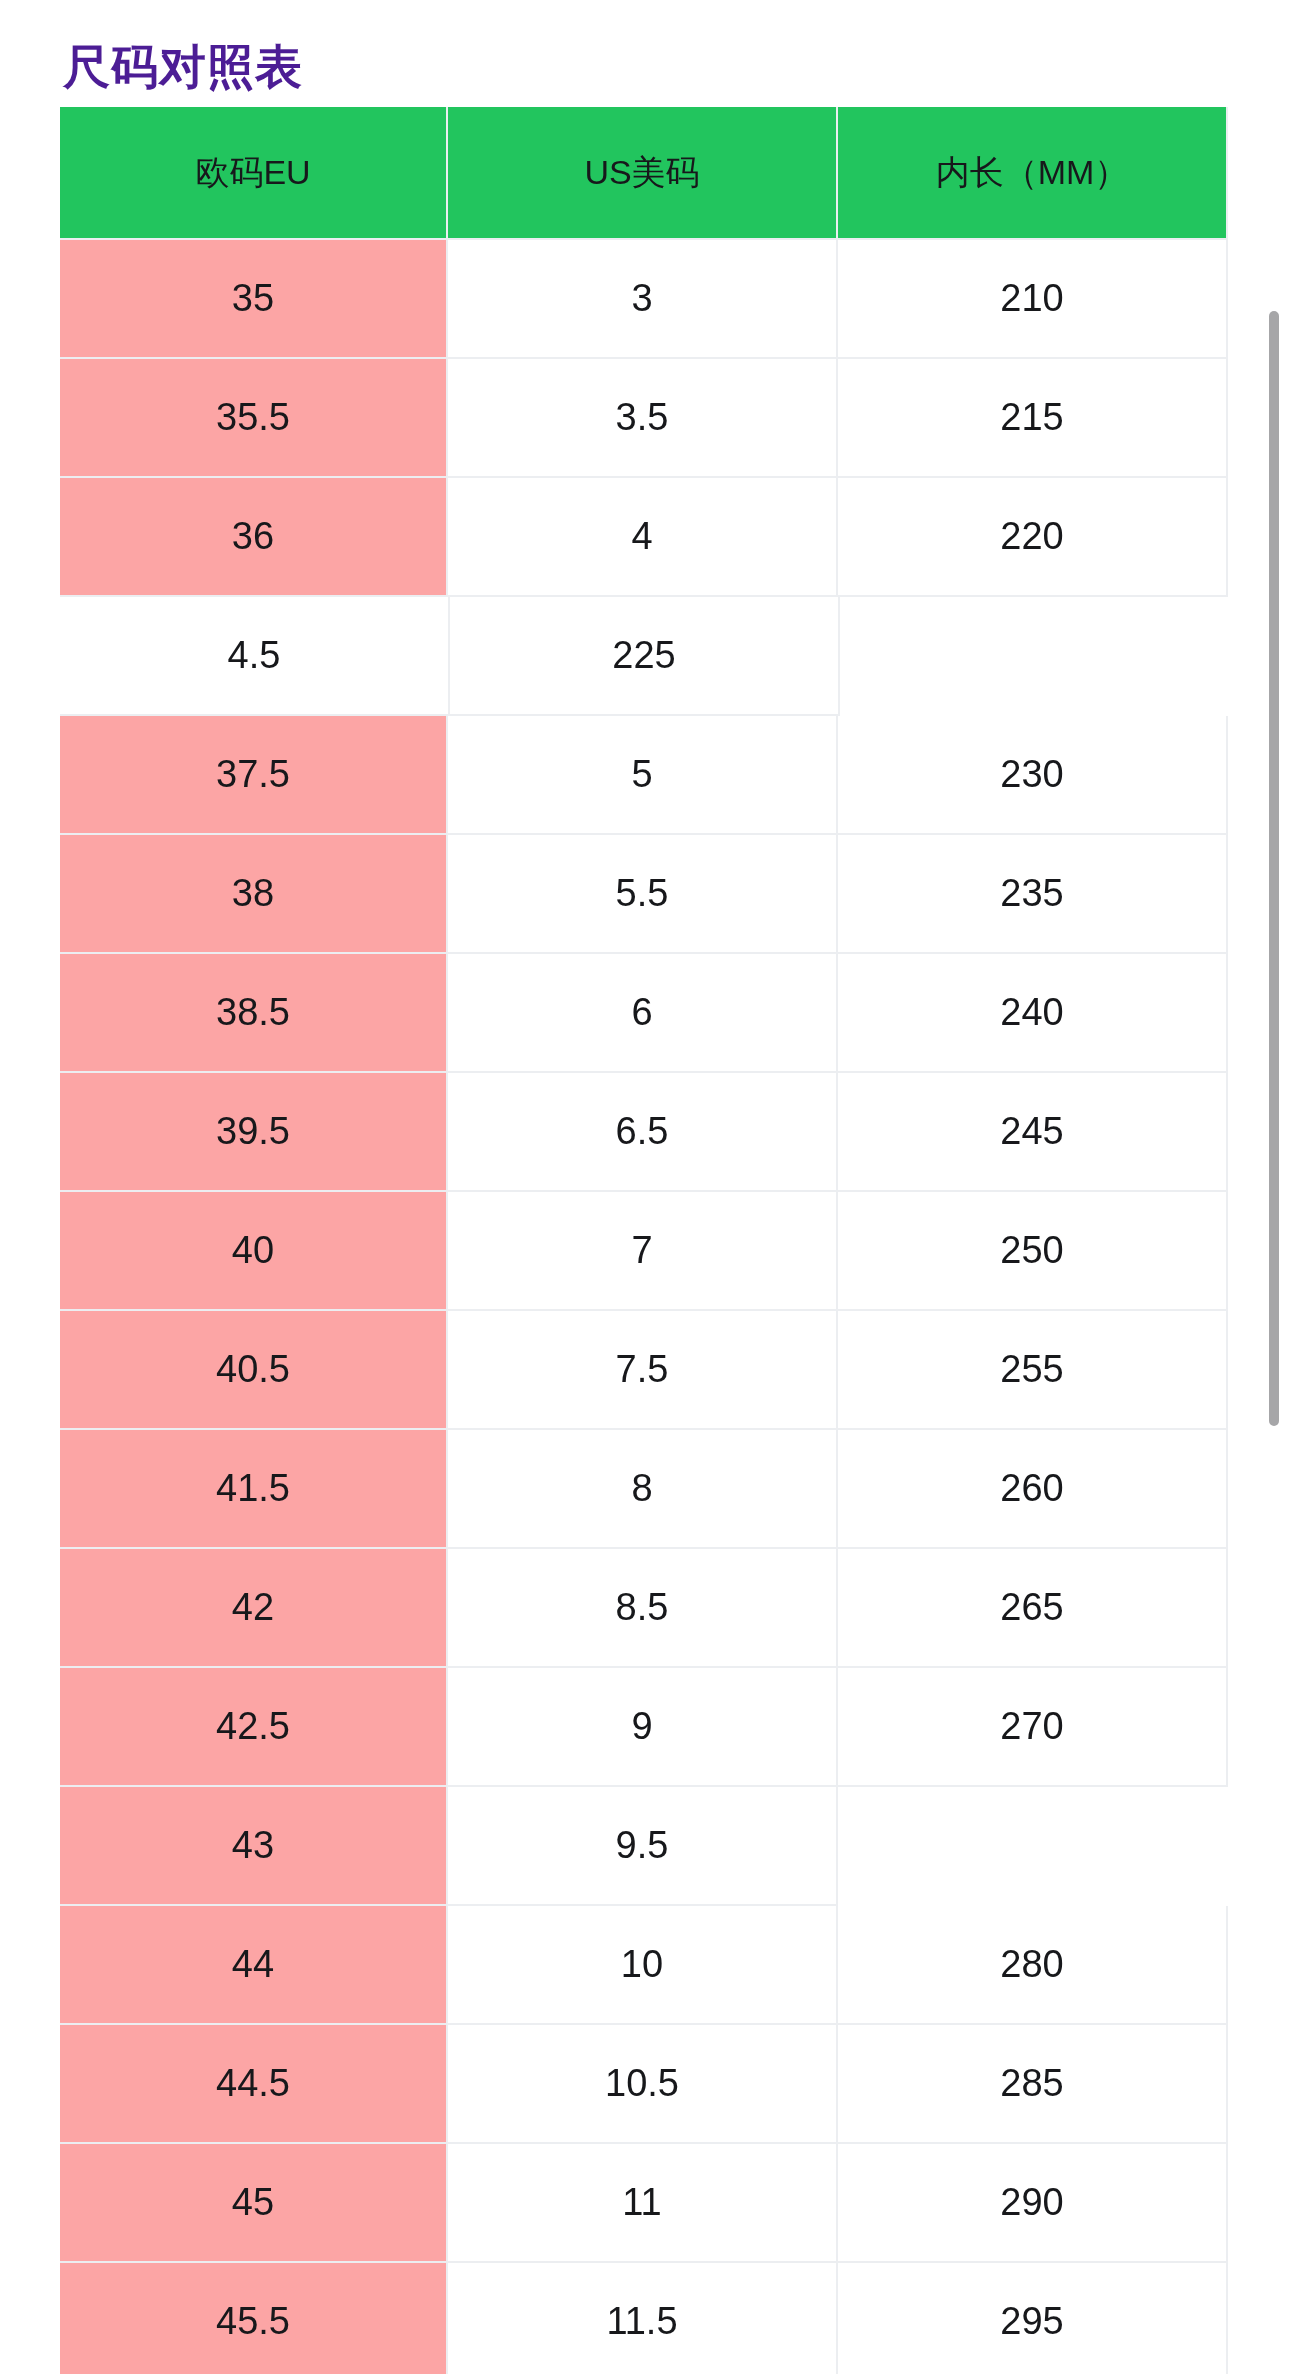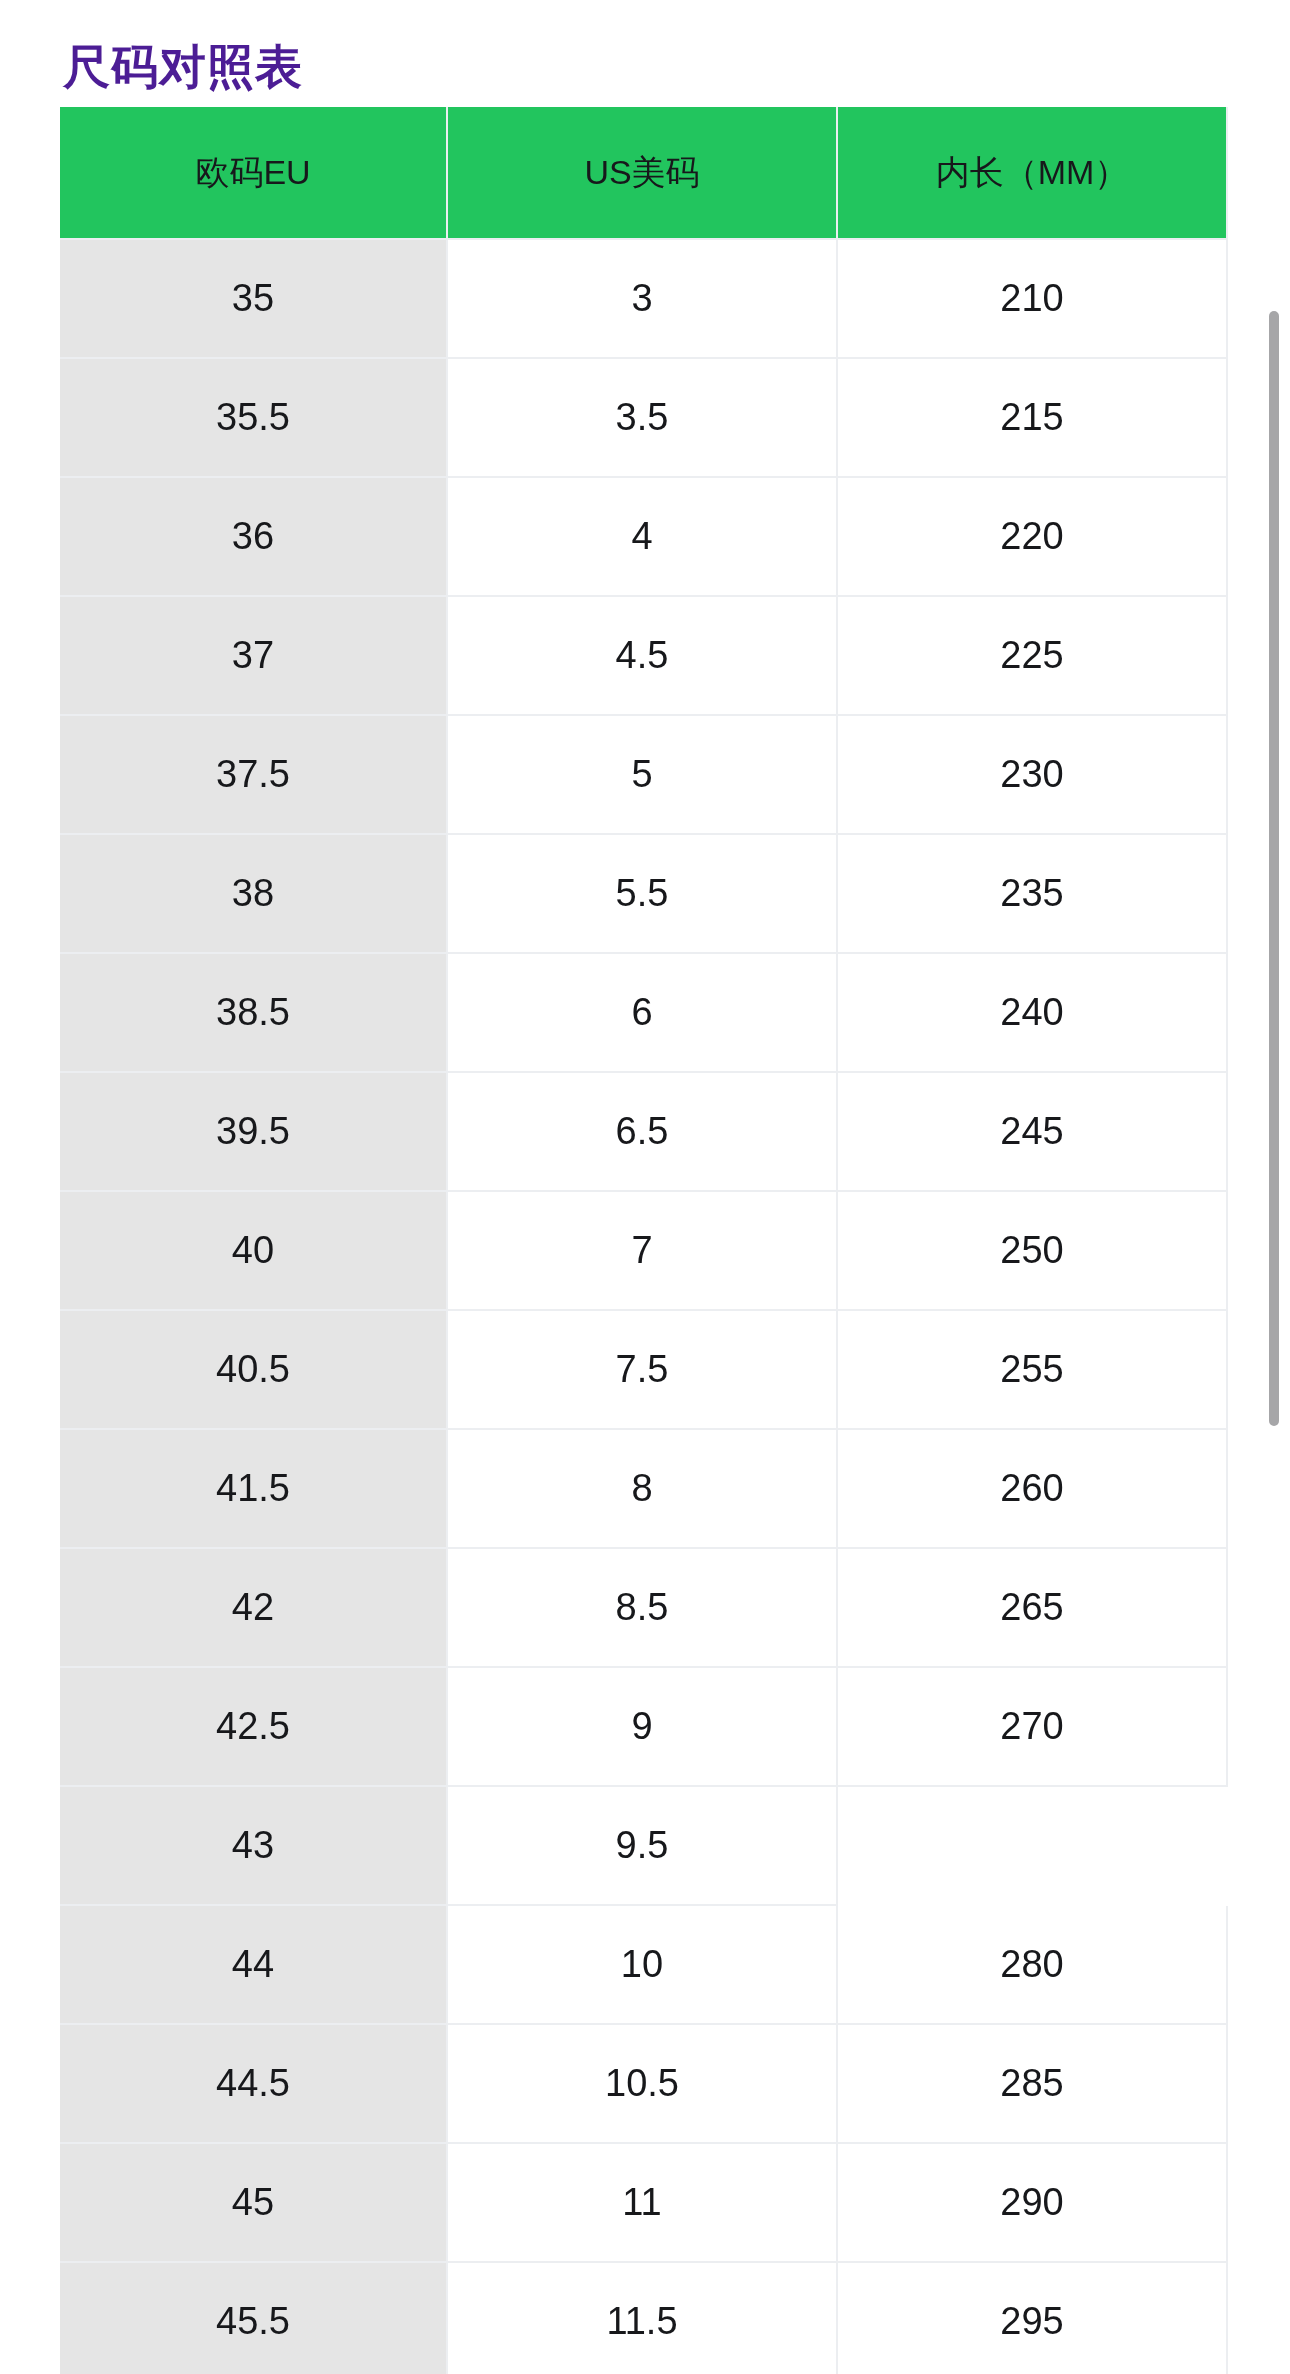--- a/index.html
+++ b/index.html
@@ -52,21 +52,21 @@
   .c2 { width: 390px; }
   .header-row .cell {
     height: 133px;
     background: #22c55e;
     font-size: 34px;
   }
   .body-row .cell {
     height: 119px;
   }
   .body-row .c0 {
-    background: #e5e5e5;
+    background: #fca5a5;
   }
   .scrollbar-thumb {
     position: absolute;
     left: 1269px;
     top: 311px;
     width: 10px;
     height: 1115px;
     border-radius: 5px;
     background: #a6a6a8;
   }
@@ -92,21 +92,20 @@
         <div class="cell c0">35.5</div>
         <div class="cell c1">3.5</div>
         <div class="cell c2">215</div>
       </div>
       <div class="trow body-row">
         <div class="cell c0">36</div>
         <div class="cell c1">4</div>
         <div class="cell c2">220</div>
       </div>
       <div class="trow body-row">
-        <div class="cell c0">37</div>
         <div class="cell c1">4.5</div>
         <div class="cell c2">225</div>
       </div>
       <div class="trow body-row">
         <div class="cell c0">37.5</div>
         <div class="cell c1">5</div>
         <div class="cell c2">230</div>
       </div>
       <div class="trow body-row">
         <div class="cell c0">38</div>

